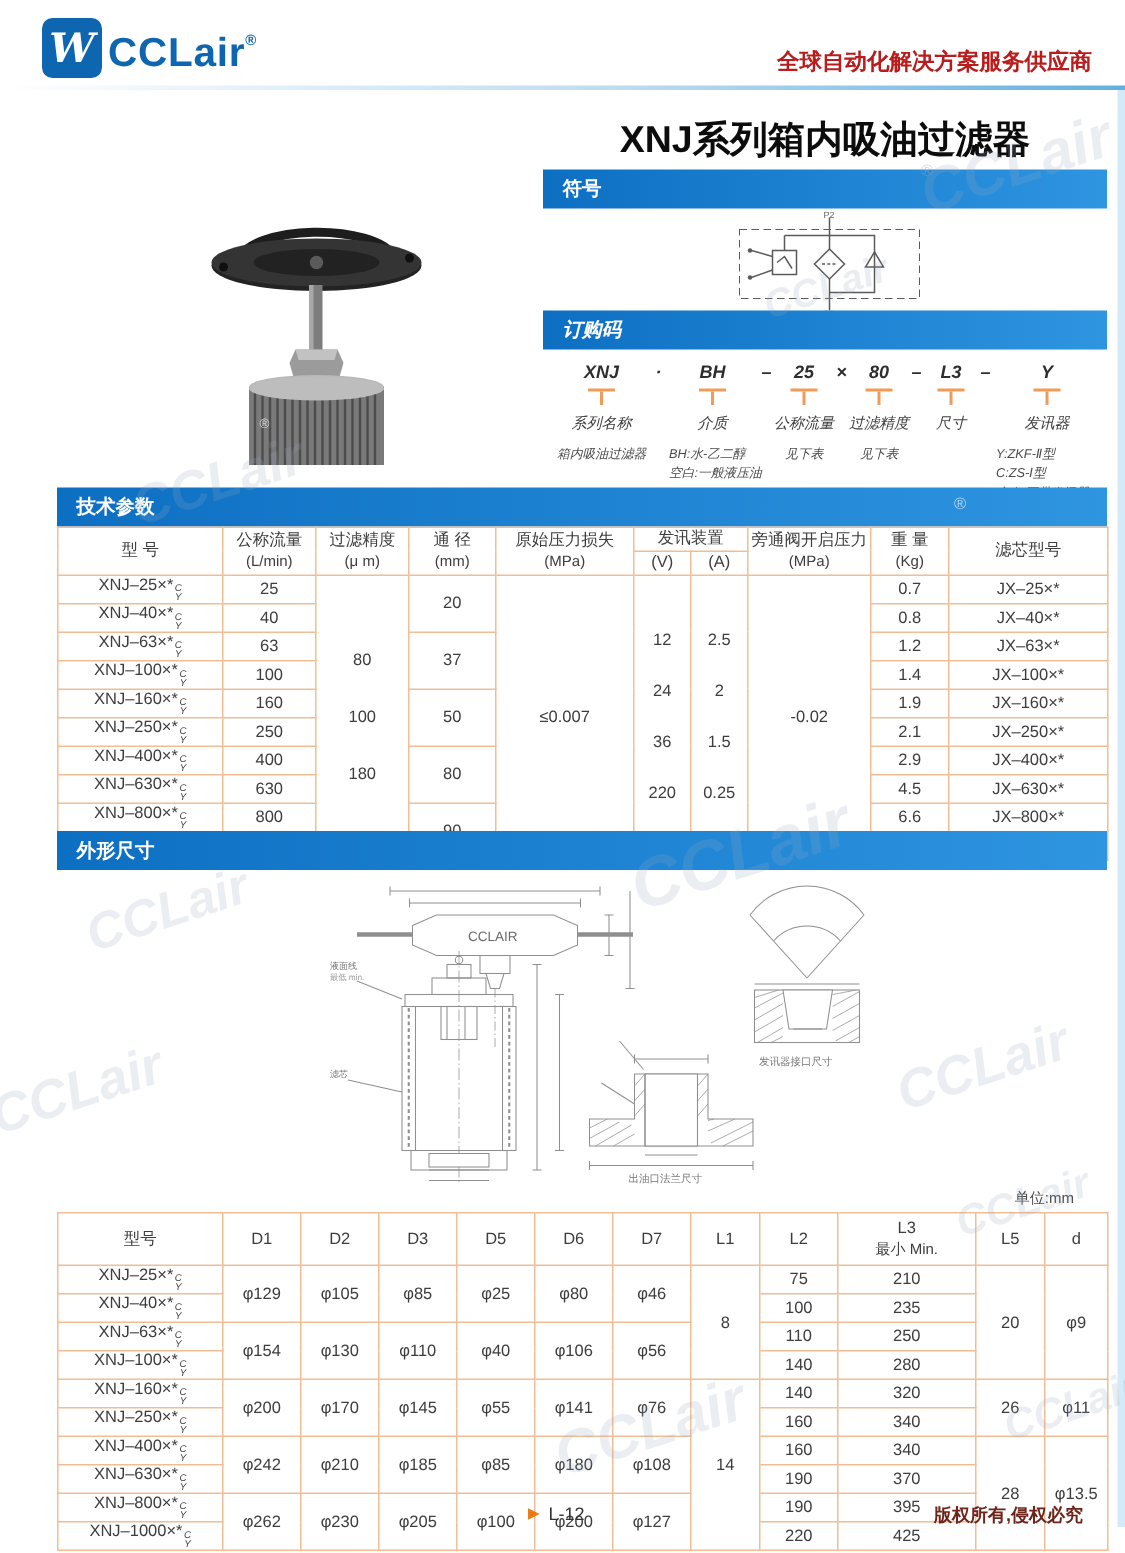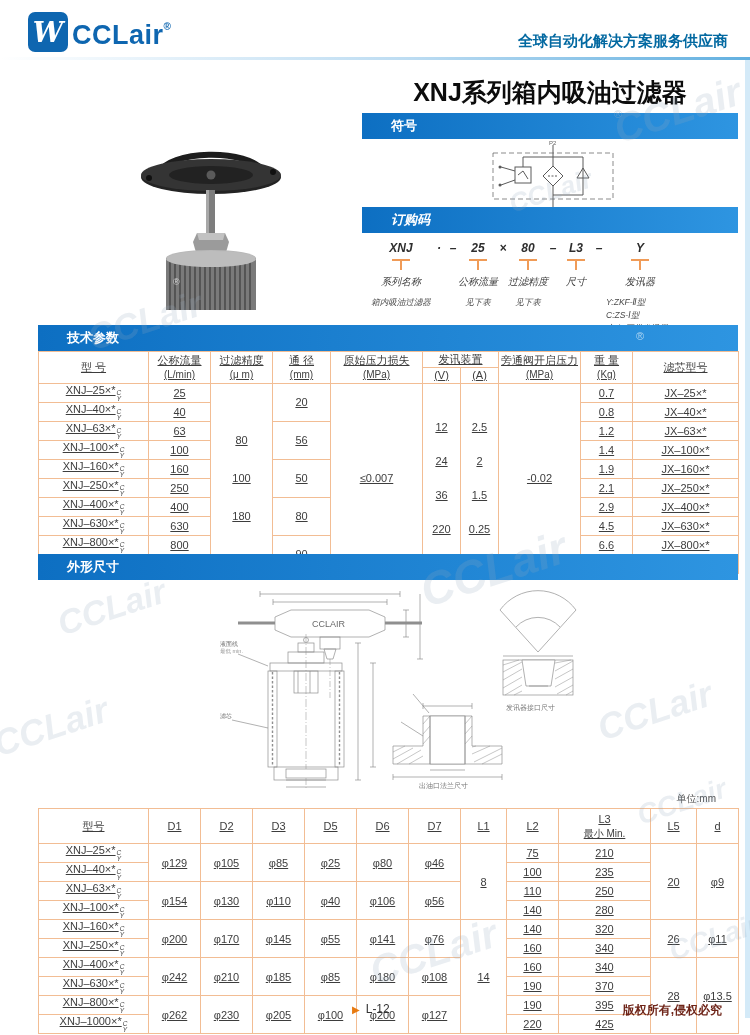--- a/index.html
+++ b/index.html
@@ -6,43 +6,43 @@
   #page{position:relative;width:750px;height:1035px;background:#fff;overflow:hidden;
         font-family:"Liberation Sans","DejaVu Sans",sans-serif;color:#333;}
   
   .logo-wrap{position:absolute;left:28px;top:12px;display:flex;align-items:flex-start;}
   .logo-mark{width:40px;height:40px;background:#0e66b0;border-radius:7px;color:#fff;
              display:flex;align-items:center;justify-content:center;
              font-family:"DejaVu Serif",serif;font-style:italic;font-weight:bold;font-size:27px;}
   .logo-text{color:#0e66b0;font-weight:bold;font-size:27px;letter-spacing:.5px;margin:8px 0 0 4px;
              font-family:"Liberation Sans",sans-serif;text-align:center;}
   .logo-reg{color:#0e66b0;font-size:10px;vertical-align:14px;}
-  .tagline{position:absolute;right:22px;top:32px;color:#0369a1;font-weight:bold;font-size:15px;}
+  .tagline{position:absolute;right:22px;top:32px;color:#b91c1c;font-weight:bold;font-size:15px;}
   .divider{position:absolute;left:0;right:0;top:57px;height:3px;
            background:linear-gradient(90deg,#ffffff,#bcdcf2 55%,#62b0e0);}
   .right-strip{position:absolute;right:0;top:60px;width:5px;height:958px;background:#d4eaf8;}
   
   .page-title{position:absolute;left:362px;top:76px;width:376px;text-align:center;
               font-size:25px;font-weight:bold;color:#0c0c0c;}
   
   .sec{position:absolute;}
   .sec-bar{height:26px;background:linear-gradient(90deg,#0d6fc2,#2e95e1);color:#fff;
-           font-size:13px;font-weight:bold;line-height:26px;padding-left:29px;}
+           font-size:13px;font-weight:bold;line-height:26px;padding-left:13px;}
   
   .order-body{display:flex;padding:8px 2px 0 8px;}
   .oc-col{display:flex;flex-direction:column;align-items:center;}
   .oc-code{font-size:12px;font-weight:bold;color:#2e2e2e;height:16px;}
   .oc-sep{font-size:12px;font-weight:bold;color:#2e2e2e;}
   .tick-bar{width:18px;height:2px;background:#f09b57;margin-top:2px;}
   .tick-stem{width:2px;height:9px;background:#f09b57;}
   .oc-label{font-size:10px;color:#3c3c3c;margin-top:5px;white-space:nowrap;}
   .oc-notes{font-size:8.5px;color:#4a4a4a;margin-top:7px;line-height:1.55;white-space:nowrap;}
   .oc-notes.left{align-self:flex-start;text-align:left;}
   
-  table.grid{border-collapse:collapse;table-layout:fixed;width:700px;font-size:11px;color:#3d3d3d;text-decoration:underline;}
+  table.grid{border-collapse:collapse;table-layout:fixed;width:700px;font-size:11px;color:#3d3d3d;}
   table.grid th,table.grid td{border:1px solid #f2bd94;text-align:center;padding:0;
                               font-weight:normal;overflow:hidden;}
   table.grid th{font-size:11px;line-height:1.35;}
   .unit-line{font-size:10px;}
   #tech-table tbody td{height:16px;}
   #dim-table tbody td{height:15px;}
   #dim-table thead th{height:34px;}
   .vlist{display:flex;flex-direction:column;align-items:center;justify-content:center;}
   .vlist.precision{gap:26px;}
   .vlist.signal{gap:22px;}
@@ -146,20 +146,30 @@
           <div class="tick-bar"></div>
           <div class="tick-stem"></div>
           <div class="oc-label">系列名称</div>
           <div class="oc-notes">
             <div>箱内吸油过滤器</div>
           </div>
         </div>
         <div class="oc-col" style="width: 14px;">
           <span class="oc-sep">·</span>
         </div>
+        <div class="oc-col" style="width: 58px;">
+          <span class="oc-code">BH</span>
+          <div class="tick-bar"></div>
+          <div class="tick-stem"></div>
+          <div class="oc-label">介质</div>
+          <div class="oc-notes left">
+            <div>BH:水-乙二醇</div>
+            <div>空白:一般液压油</div>
+          </div>
+        </div>
         <div class="oc-col" style="width: 14px;">
           <span class="oc-sep">–</span>
         </div>
         <div class="oc-col" style="width: 36px;">
           <span class="oc-code">25</span>
           <div class="tick-bar"></div>
           <div class="tick-stem"></div>
           <div class="oc-label">公称流量</div>
           <div class="oc-notes">
             <div>见下表</div>
@@ -299,21 +309,21 @@
             <td>40</td>
             <td>0.8</td>
             <td>JX–40×*</td>
           </tr>
           <tr>
             <td><span>XNJ–63×*<span class="stack">
                   <i>C</i>
                   <i>Y</i>
                 </span></span></td>
             <td>63</td>
-            <td rowspan="2">56</td>
+            <td rowspan="2">37</td>
             <td>1.2</td>
             <td>JX–63×*</td>
           </tr>
           <tr>
             <td><span>XNJ–100×*<span class="stack">
                   <i>C</i>
                   <i>Y</i>
                 </span></span></td>
             <td>100</td>
             <td>1.4</td>

